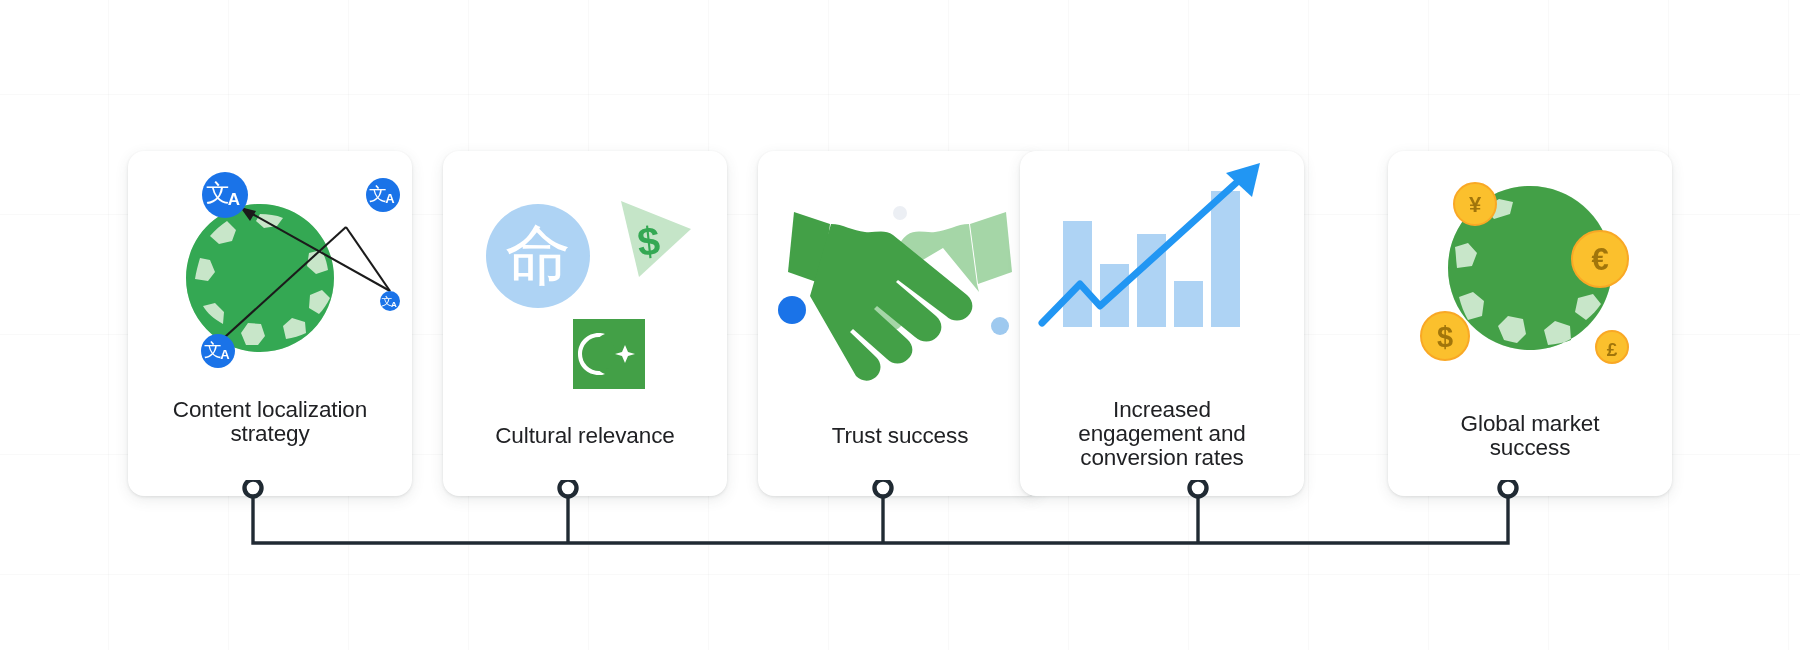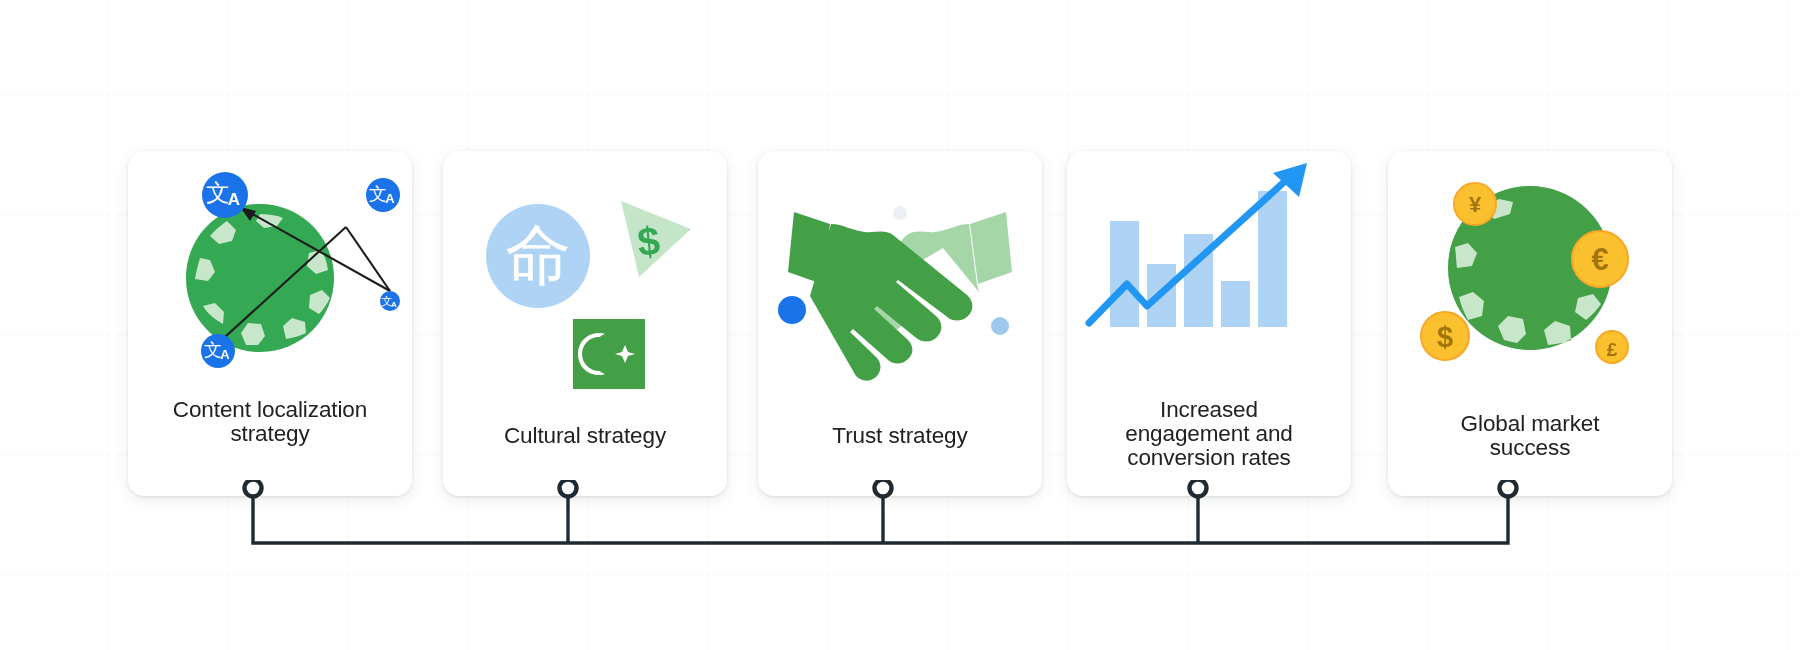--- a/index.html
+++ b/index.html
@@ -49,21 +49,21 @@
     box-shadow: 0 1px 3px rgba(60,64,67,0.12), 0 4px 14px rgba(60,64,67,0.10);
     display: flex;
     flex-direction: column;
     align-items: center;
     justify-content: flex-start;
     box-sizing: border-box;
   }
   .card.c0 { left: 0px; }
   .card.c1 { left: 315px; }
   .card.c2 { left: 630px; }
-  .card.c3 { left: 939px; }
+  .card.c3 { left: 892px; }
   .card.c4 { left: 1260px; }
 
   .art {
     position: relative;
     width: 284px;
     height: 245px;
     flex: 0 0 auto;
   }
 
   .card-label {
@@ -165,21 +165,21 @@
           </g>
 
           <g>
             <rect x="130" y="168" width="72" height="70" fill="#43a047"></rect>
             <path fill="#ffffff" d="M177 203c0 12-9 21-21 21s-21-9-21-21 9-21 21-21c2 0 4 0 6 1-8 3-13 10-13 20 0 10 5 17 13 20-2 1-4 1-6 1 12 0 21-9 21-21z"></path>
             <circle cx="156" cy="203" r="17" fill="#43a047"></circle>
             <polygon fill="#ffffff" points="182,194 185,201 192,203 185,205 182,212 179,205 172,203 179,201"></polygon>
           </g>
         </svg>
       </div>
-      <div class="card-label">Cultural strategy</div>
+      <div class="card-label">Cultural relevance</div>
     </div>
 
     <div class="card c2">
       <div class="art">
         <svg width="284" height="245" viewBox="0 0 284 245">
 
           <g>
             <path fill="#a5d6a7" d="M248 61l-36 12 8 60 34-12z"></path>
             <path fill="#a5d6a7" d="M211 73c-12 0-22 7-34 8-10 1-20-3-28 3-9 7-12 18-5 25 5 5 13 5 19 1l22-13 36 44 -2-8z"></path>
             <path fill="#a5d6a7" d="M142 155c-7-6-17-6-23 1-5 6-4 14 2 20 7 6 17 5 22-1 5-6 5-14-1-20z"></path>
@@ -189,21 +189,21 @@
           <g>
             <path fill="#43a047" d="M36 61l36 12-8 60-34-12z"></path>
             <path fill="#43a047" d="M73 73c12 0 22 7 34 8 10 1 20-3 28 3l74 60c7 6 7 15 1 21-6 6-16 6-22 0l-48-36 -2 2 40 34c7 6 7 15 1 21-6 6-15 6-22 0l-38-31 -3 3 33 30c7 6 7 15 1 20-6 6-15 6-21 0l-34-30 -3 3 26 25c6 6 6 14 0 20-6 5-14 5-20-1L52 145z"></path>
           </g>
 
           <circle cx="34" cy="159" r="14" fill="#1a73e8"></circle>
           <circle cx="242" cy="175" r="9" fill="#9ec9ef"></circle>
           <circle cx="142" cy="62" r="7" fill="#eceff4"></circle>
         </svg>
       </div>
-      <div class="card-label">Trust strategy</div>
+      <div class="card-label">Trust success</div>
     </div>
 
     <div class="card c3">
       <div class="art">
         <svg width="284" height="245" viewBox="0 0 284 245">
           <g fill="#aed3f4">
             <rect x="43" y="70" width="29" height="106"></rect>
             <rect x="80" y="113" width="29" height="63"></rect>
             <rect x="117" y="83" width="29" height="93"></rect>
             <rect x="154" y="130" width="29" height="46"></rect>

